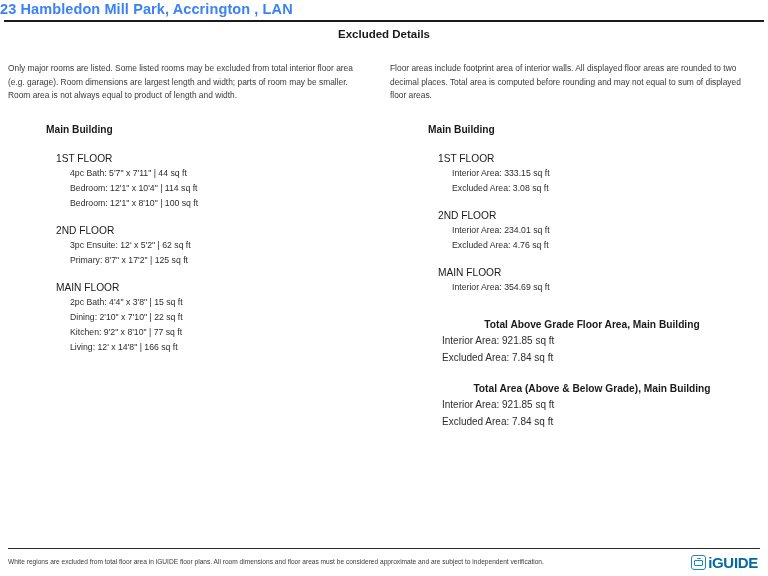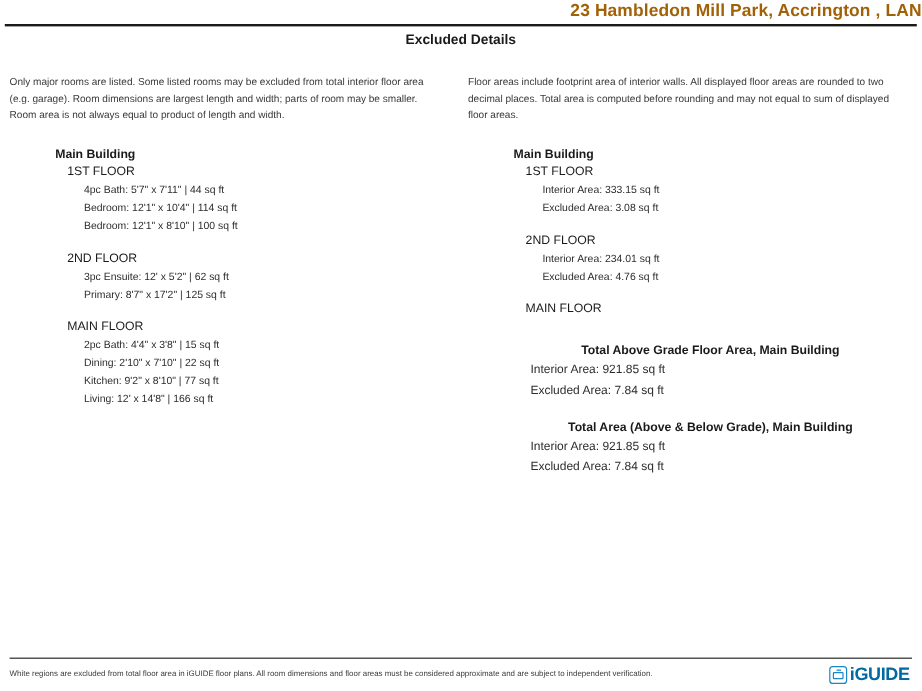--- a/index.html
+++ b/index.html
@@ -12,26 +12,26 @@
     width: 768px;
     height: 576px;
     position: relative;
     font-family: "Liberation Sans", sans-serif;
     color: #231f20;
     overflow: hidden;
   }
 
   
   .page-title {
-    text-align: right;
+    text-align: left;
     font-size: 14.5px;
     font-weight: bold;
     letter-spacing: 0.1px;
     padding: 1px 0 3px 0;
-    color: #a16207;
+    color: #3b82f6;
   }
   .title-rule {
     border-top: 2px solid #1a1a1a;
     margin: 0 4px 0 4px;
   }
   .subtitle {
     text-align: center;
     font-size: 11.5px;
     font-weight: bold;
     padding-top: 6px;
@@ -64,21 +64,21 @@
 
   
   .building {
     margin-top: 21px;
     padding-left: 38px;
   }
   .building-name {
     font-size: 10.2px;
     font-weight: bold;
     color: #1a1a1a;
-    margin-bottom: 3px;
+    margin-bottom: 18px;
   }
   .floor-block { margin-bottom: 14px; }
   .floor-block:last-child { margin-bottom: 0; }
   .floor-name {
     font-size: 10.2px;
     color: #1a1a1a;
     padding-left: 10px;
     margin-bottom: 2px;
   }
   .entry {
@@ -219,20 +219,21 @@
       </div>
 
       <div class="floor-block">
         <div class="floor-name">2ND FLOOR</div>
         <div class="entry">Interior Area: 234.01 sq ft</div>
         <div class="entry">Excluded Area: 4.76 sq ft</div>
       </div>
 
       <div class="floor-block">
         <div class="floor-name">MAIN FLOOR</div>
+        <div class="entry">Interior Area: 354.69 sq ft</div>
       </div>
     </div>
 
     <div class="totals">
       <div class="totals-block">
         <div class="totals-title">Total Above Grade Floor Area, Main Building</div>
         <div class="totals-entry">Interior Area: 921.85 sq ft</div>
         <div class="totals-entry">Excluded Area: 7.84 sq ft</div>
       </div>
 

